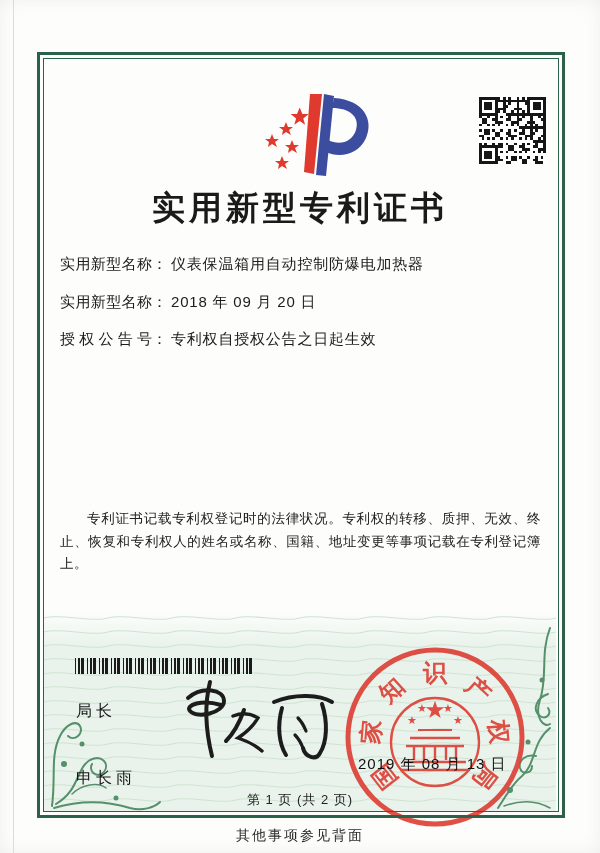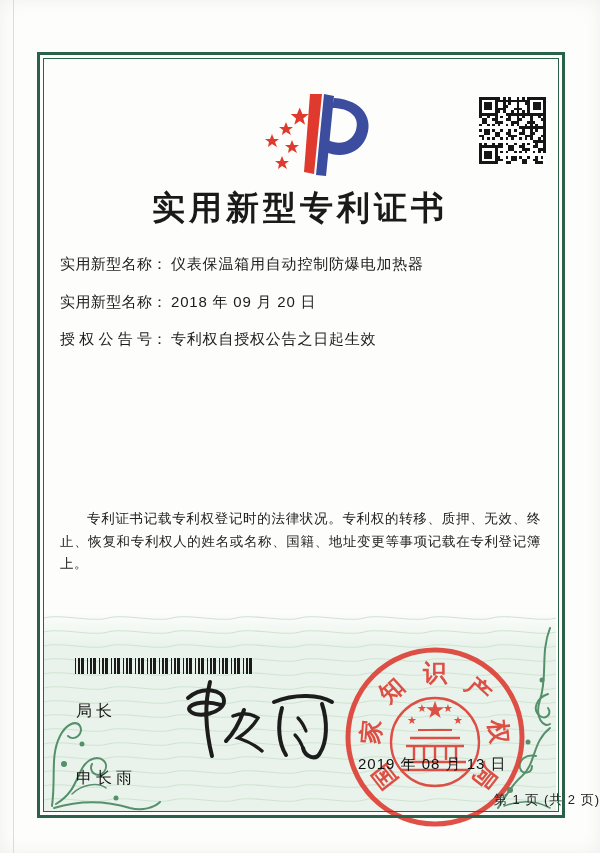--- a/index.html
+++ b/index.html
@@ -50,21 +50,21 @@
   #barcode i{display:inline-block;height:100%;background:#1b1b1b;}
 
   .signer-title{position:absolute;left:76px;top:701px;font-size:16px;letter-spacing:4px;color:#151515;z-index:3;}
   .signer-name{position:absolute;left:76px;top:732px;font-size:16px;letter-spacing:4px;color:#151515;z-index:3;margin-top:36px;}
   #signature{position:absolute;left:172px;top:674px;width:170px;height:98px;z-index:3;}
 
   #seal{position:absolute;left:340px;top:642px;width:190px;height:190px;z-index:2;opacity:.92;}
   .seal-char{font-size:24px;font-weight:700;fill:#dd4237;font-family:"Liberation Sans",sans-serif;}
   .seal-date{position:absolute;left:358px;top:755px;font-size:15px;letter-spacing:1px;color:#111;z-index:3;}
 
-  .page-indicator{position:absolute;left:0;top:791px;width:600px;text-align:right;
+  .page-indicator{position:absolute;left:0;top:791px;width:600px;text-align:center;
                   font-size:13px;color:#222;letter-spacing:1px;z-index:3;}
   .back-note{position:absolute;left:0;top:827px;width:600px;text-align:center;
              font-family:"Liberation Serif",serif;font-size:14px;letter-spacing:2px;color:#2a2a2a;}
 
   .flourish{position:absolute;z-index:1;}
   #flourish-left{left:46px;top:672px;width:120px;height:140px;}
   #flourish-right{left:492px;top:624px;width:64px;height:188px;}
 </style>
 </head>
 <body>
@@ -408,13 +408,14 @@
       <text x="72" y="82" font-size="11" text-anchor="middle">★</text>
       <text x="82" y="70" font-size="11" text-anchor="middle">★</text>
       <text x="108" y="70" font-size="11" text-anchor="middle">★</text>
       <text x="118" y="82" font-size="11" text-anchor="middle">★</text>
     </g>
   </svg>
 
   <div class="seal-date">2019 年 08 月 13 日</div>
 
   <div class="page-indicator">第 1 页 (共 2 页)</div>
+  <div class="back-note">其他事项参见背面</div>
 </div>
 
 </body></html>

